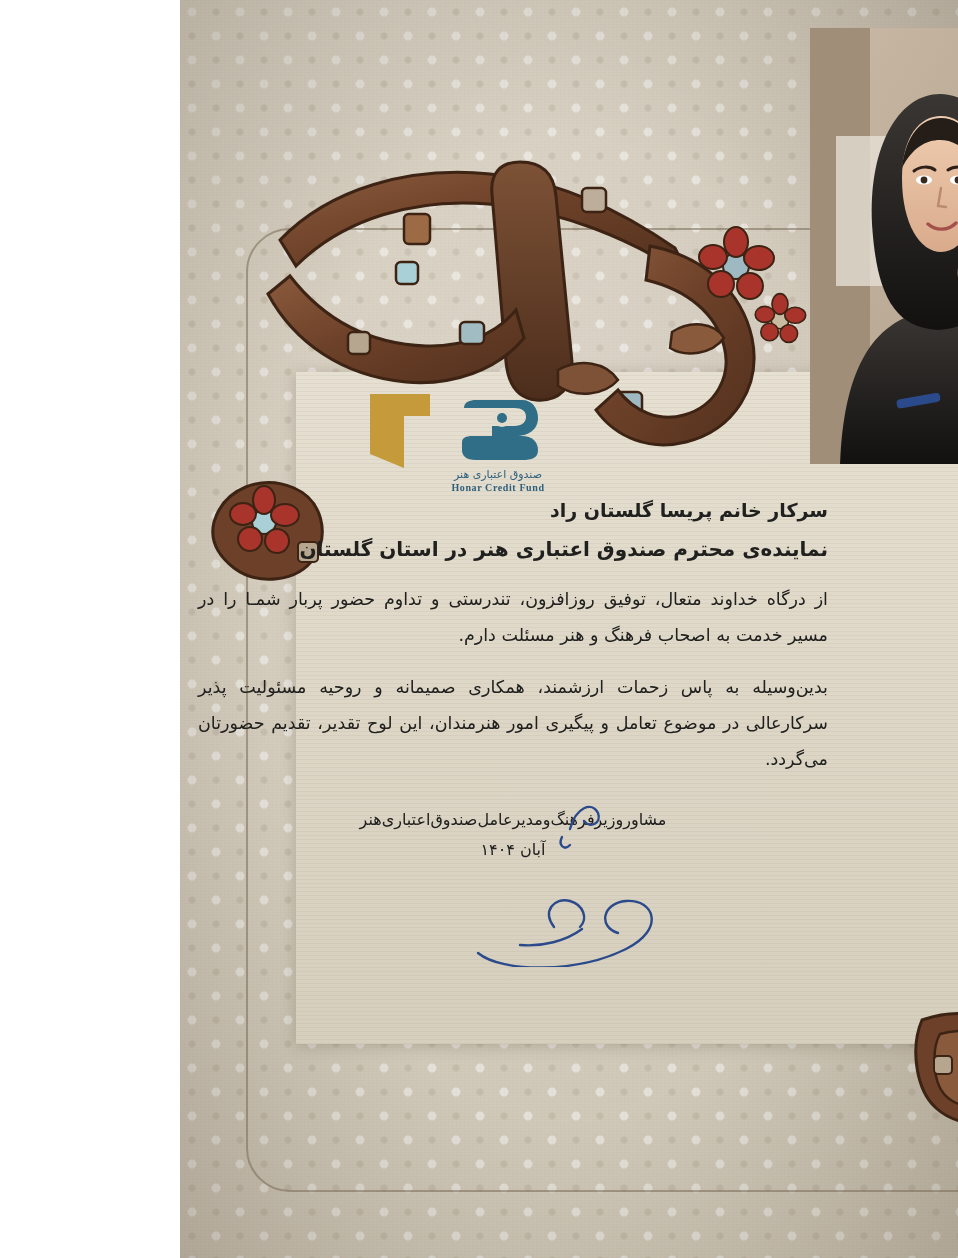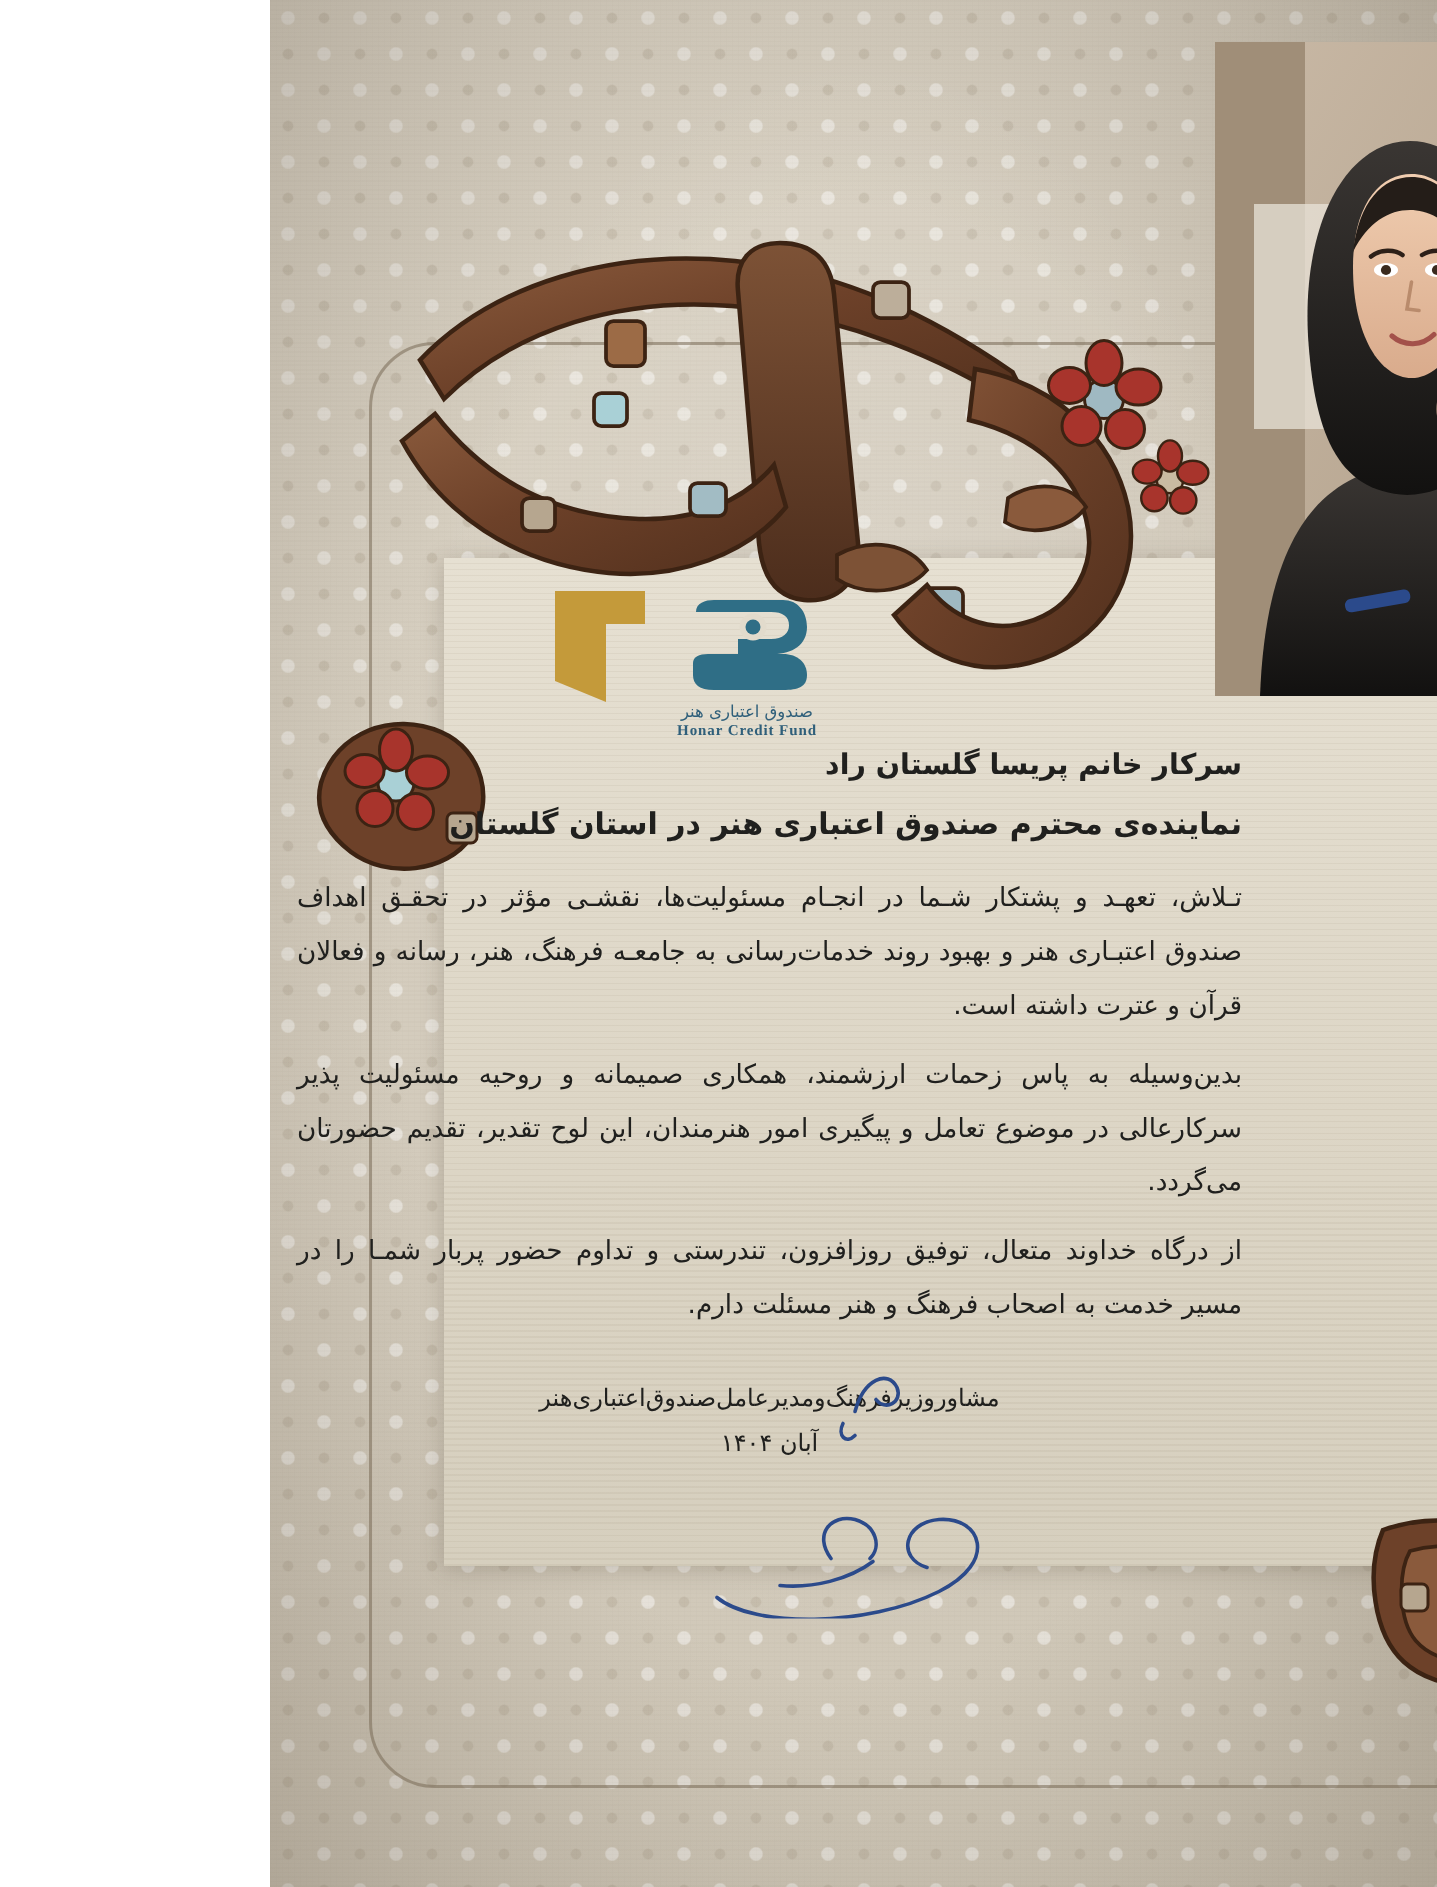--- a/index.html
+++ b/index.html
@@ -368,23 +368,22 @@
         <circle cx="50" cy="20" r="5" fill="#2f6e86"></circle>
       </svg>
     </div>
     <div class="logo-fa">صندوق اعتباری هنر</div>
     <div class="logo-en">Honar Credit Fund</div>
   </div>
 
   <div class="letter">
     <p class="salutation">سرکار خانم پریسا گلستان راد</p>
     <p class="subtitle">نماینده‌ی محترم صندوق اعتباری هنر در استان گلستان</p>
-    <p class="para">تـلاش، تعهـد و پشتکار شـما در انجـام مسئولیت‌ها، نقشـی مؤثر در تحقـق اهداف صندوق اعتبـاری هنر و بهبود روند خدمات‌رسانی به جامعـه فرهنگ، هنر، رسانه و فعالان قرآن و عترت داشته است.</p>
+    <p class="para last">از درگاه خداوند متعال، توفیق روزافزون، تندرستی و تداوم حضور پربار شمـا را در مسیر خدمت به اصحاب فرهنگ و هنر مسئلت دارم.</p>
     <p class="para">بدین‌وسیله به پاس زحمات ارزشمند، همکاری صمیمانه و روحیه مسئولیت پذیر سرکارعالی در موضوع تعامل و پیگیری امور هنرمندان، این لوح تقدیر، تقدیم حضورتان می‌گردد.</p>
-    <p class="para last">از درگاه خداوند متعال، توفیق روزافزون، تندرستی و تداوم حضور پربار شمـا را در مسیر خدمت به اصحاب فرهنگ و هنر مسئلت دارم.</p>
 
     <div class="signature-block">
       <div class="signature-scribble">
         <svg viewBox="0 0 280 190" width="280" height="190" xmlns="http://www.w3.org/2000/svg">
           <g fill="none" stroke="#2b4a8b" stroke-width="2.4" stroke-linecap="round">
             <path d="M112,52 C118,30 134,24 140,36 C144,46 132,52 126,44"></path>
             <path d="M104,60 C100,68 106,74 112,68"></path>
             <path d="M96,150 C84,134 96,120 112,124 C126,128 130,142 122,150"></path>
             <path d="M20,176 C44,196 120,196 168,172 C208,152 196,122 168,124 C144,126 140,150 160,156"></path>
             <path d="M62,168 C84,170 108,164 124,152"></path>

